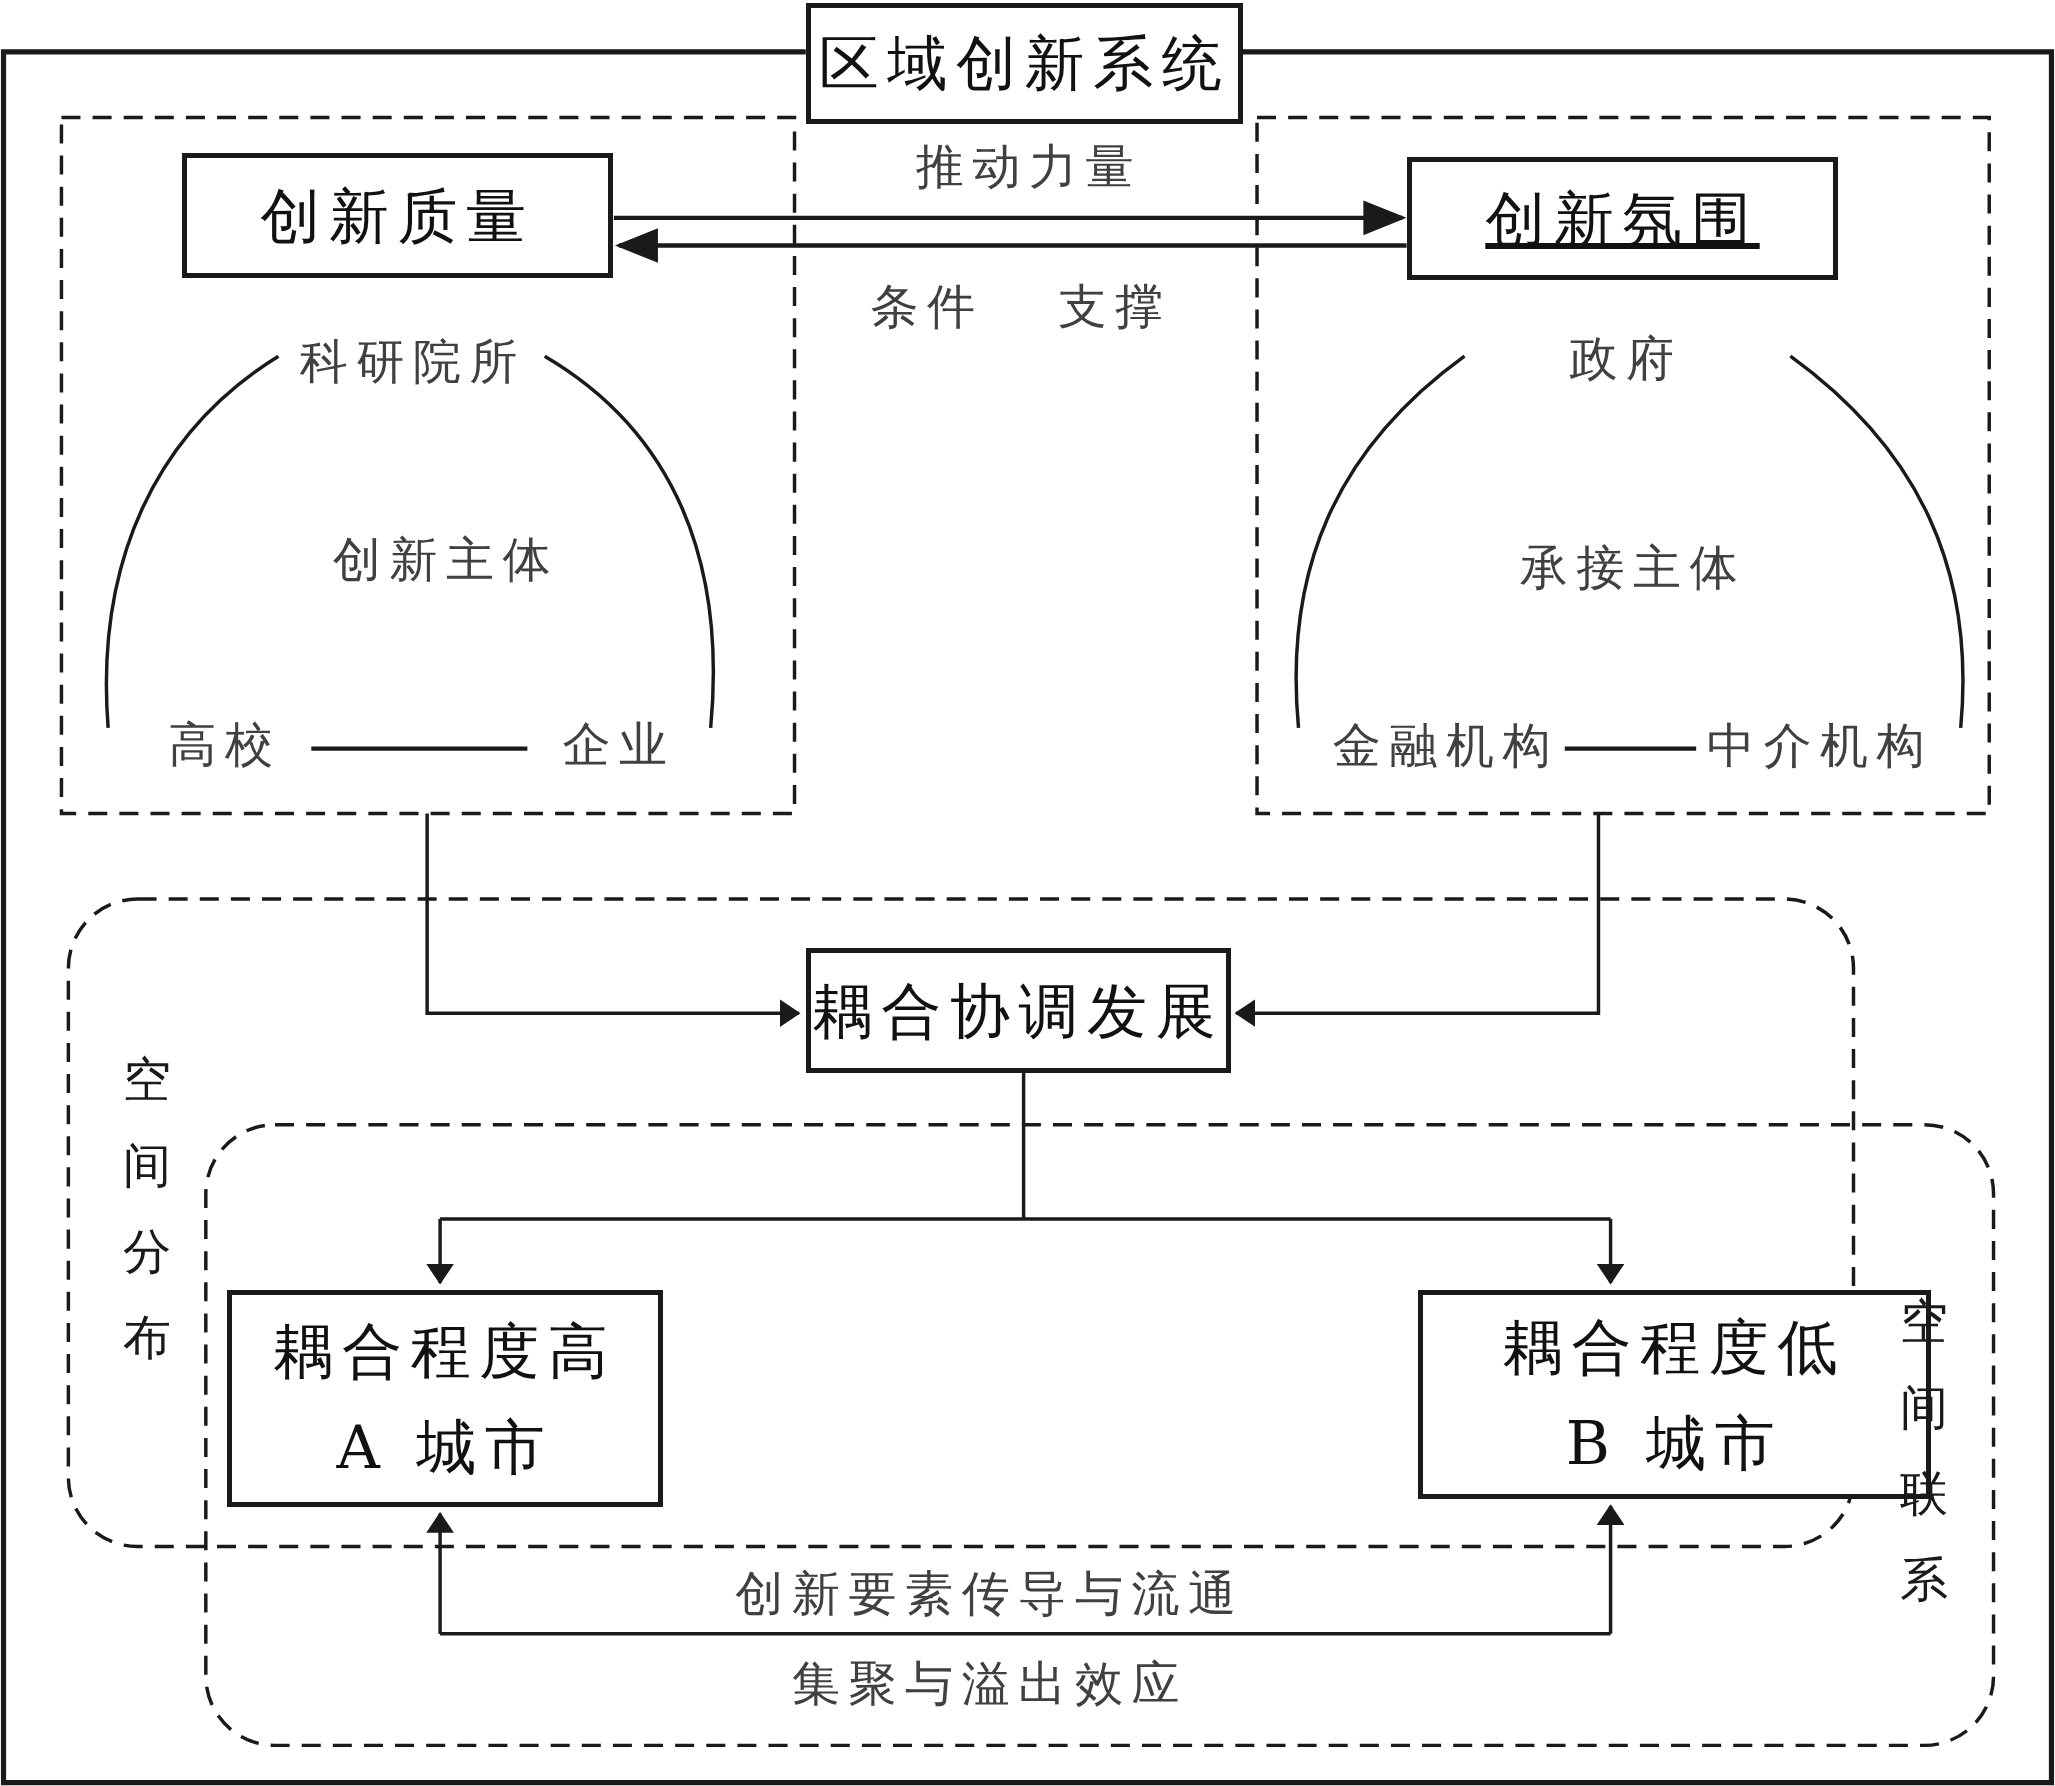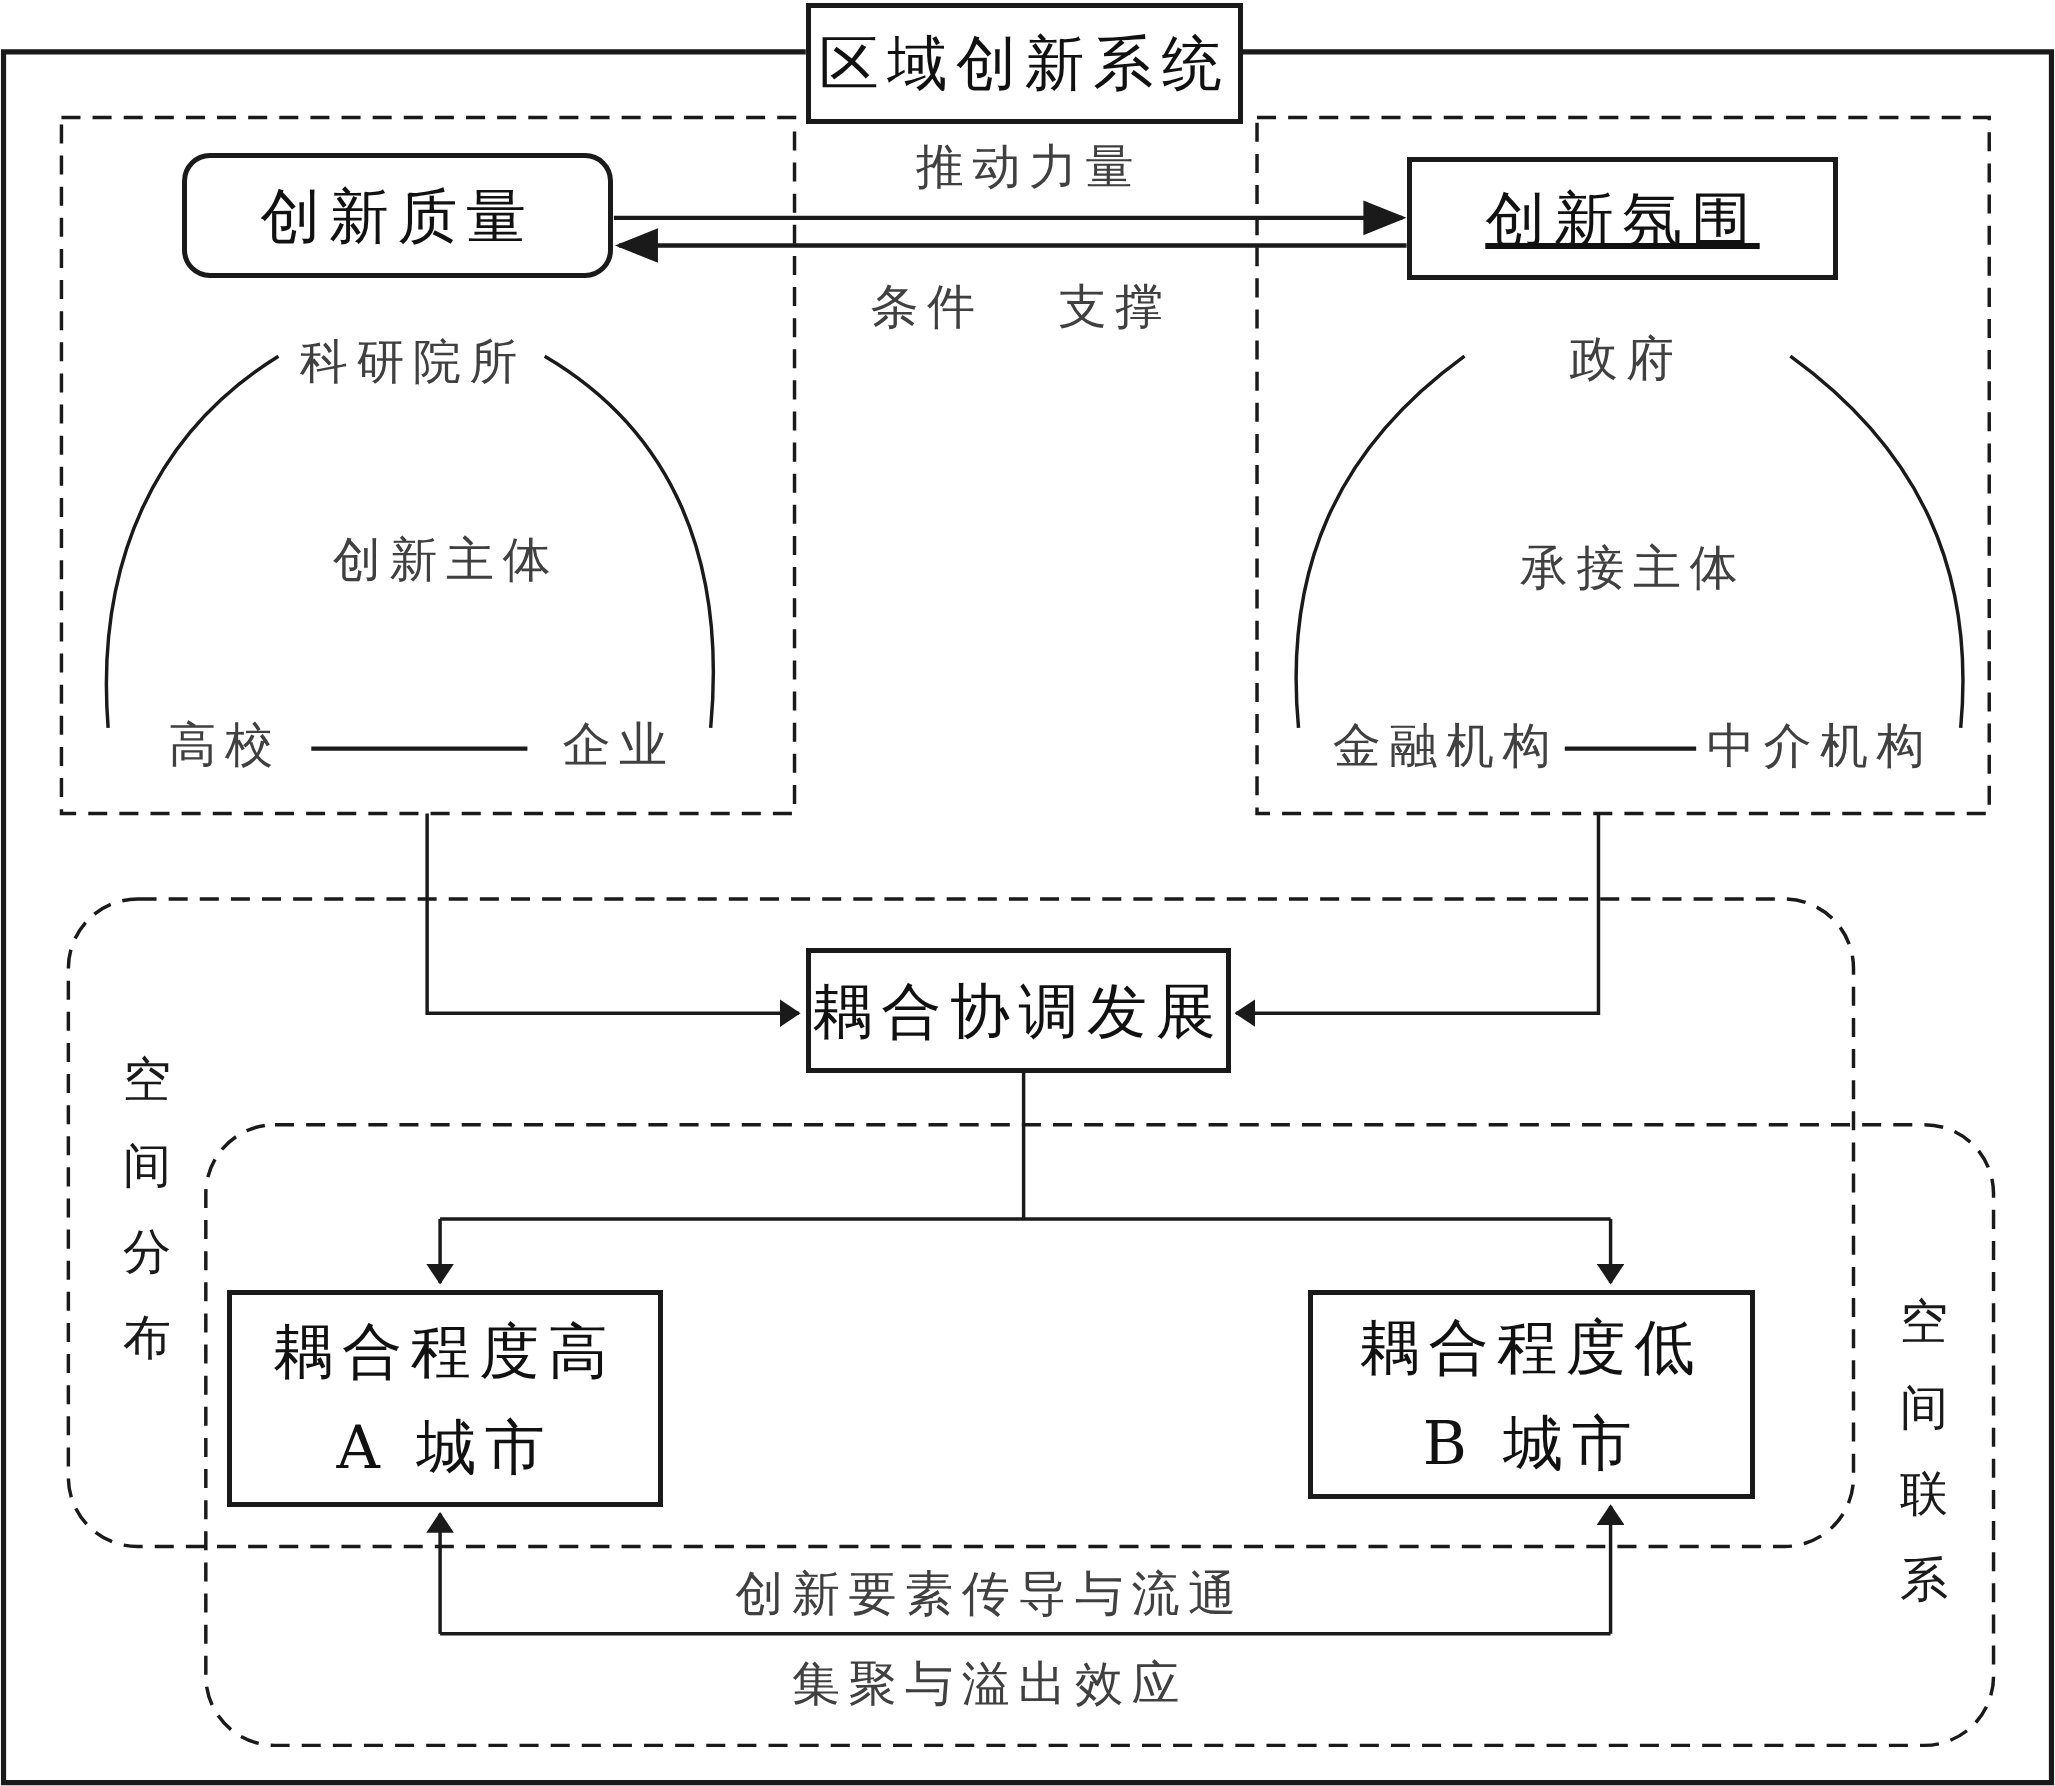--- a/index.html
+++ b/index.html
@@ -57,21 +57,21 @@
 
   <polyline points="1863,1890 509,1890" fill="none" stroke="#1a1a1a" stroke-width="4"></polyline>
   <line x1="509" y1="1890" x2="509" y2="1751" stroke="#1a1a1a" stroke-width="4" marker-end="url(#ah2)"></line>
   <line x1="1863" y1="1890" x2="1863" y2="1742" stroke="#1a1a1a" stroke-width="4" marker-end="url(#ah2)"></line>
 </svg>
 
 <div class="box" style="left:806px; top:2.6px; width:437px; height:121px;">
   <span class="t">区域创新系统</span>
 </div>
 
-<div class="box" style="left:182px; top:153px; width:431px; height:125px;border-radius:28px;">
+<div class="box" style="left:182px; top:153px; width:431px; height:125px;">
   <span class="t">创新质量</span>
 </div>
 <div class="box" style="left:1407px; top:157px; width:431px; height:123px;text-decoration:underline;">
   <span class="t">创新氛围</span>
 </div>
 
 <div class="lbl" style="left:1029px; top:166px;">推动力量</div>
 <div class="lbl" style="left:927px; top:306px;">条件</div>
 <div class="lbl" style="left:1115px; top:306px;">支撑</div>
 
@@ -86,21 +86,21 @@
 <div class="lbl" style="left:1820px; top:745px;">中介机构</div>
 
 <div class="box" style="left:806px; top:948px; width:425px; height:125px;">
   <span class="t">耦合协调发展</span>
 </div>
 
 <div class="box" style="left:227px; top:1290px; width:436px; height:217px;">
   <span class="t">耦合程度高</span>
   <span class="t">A 城市</span>
 </div>
-<div class="box" style="left:1308px; top:1290px; width:447px; height:209px;">
+<div class="box" style="left:1418px; top:1290px; width:513px; height:209px;">
   <span class="t">耦合程度低</span>
   <span class="t">B 城市</span>
 </div>
 
 <div class="vlbl" style="left:147px; top:1055px;">
   <span>空</span>
   <span>间</span>
   <span>分</span>
   <span>布</span>
 </div>

